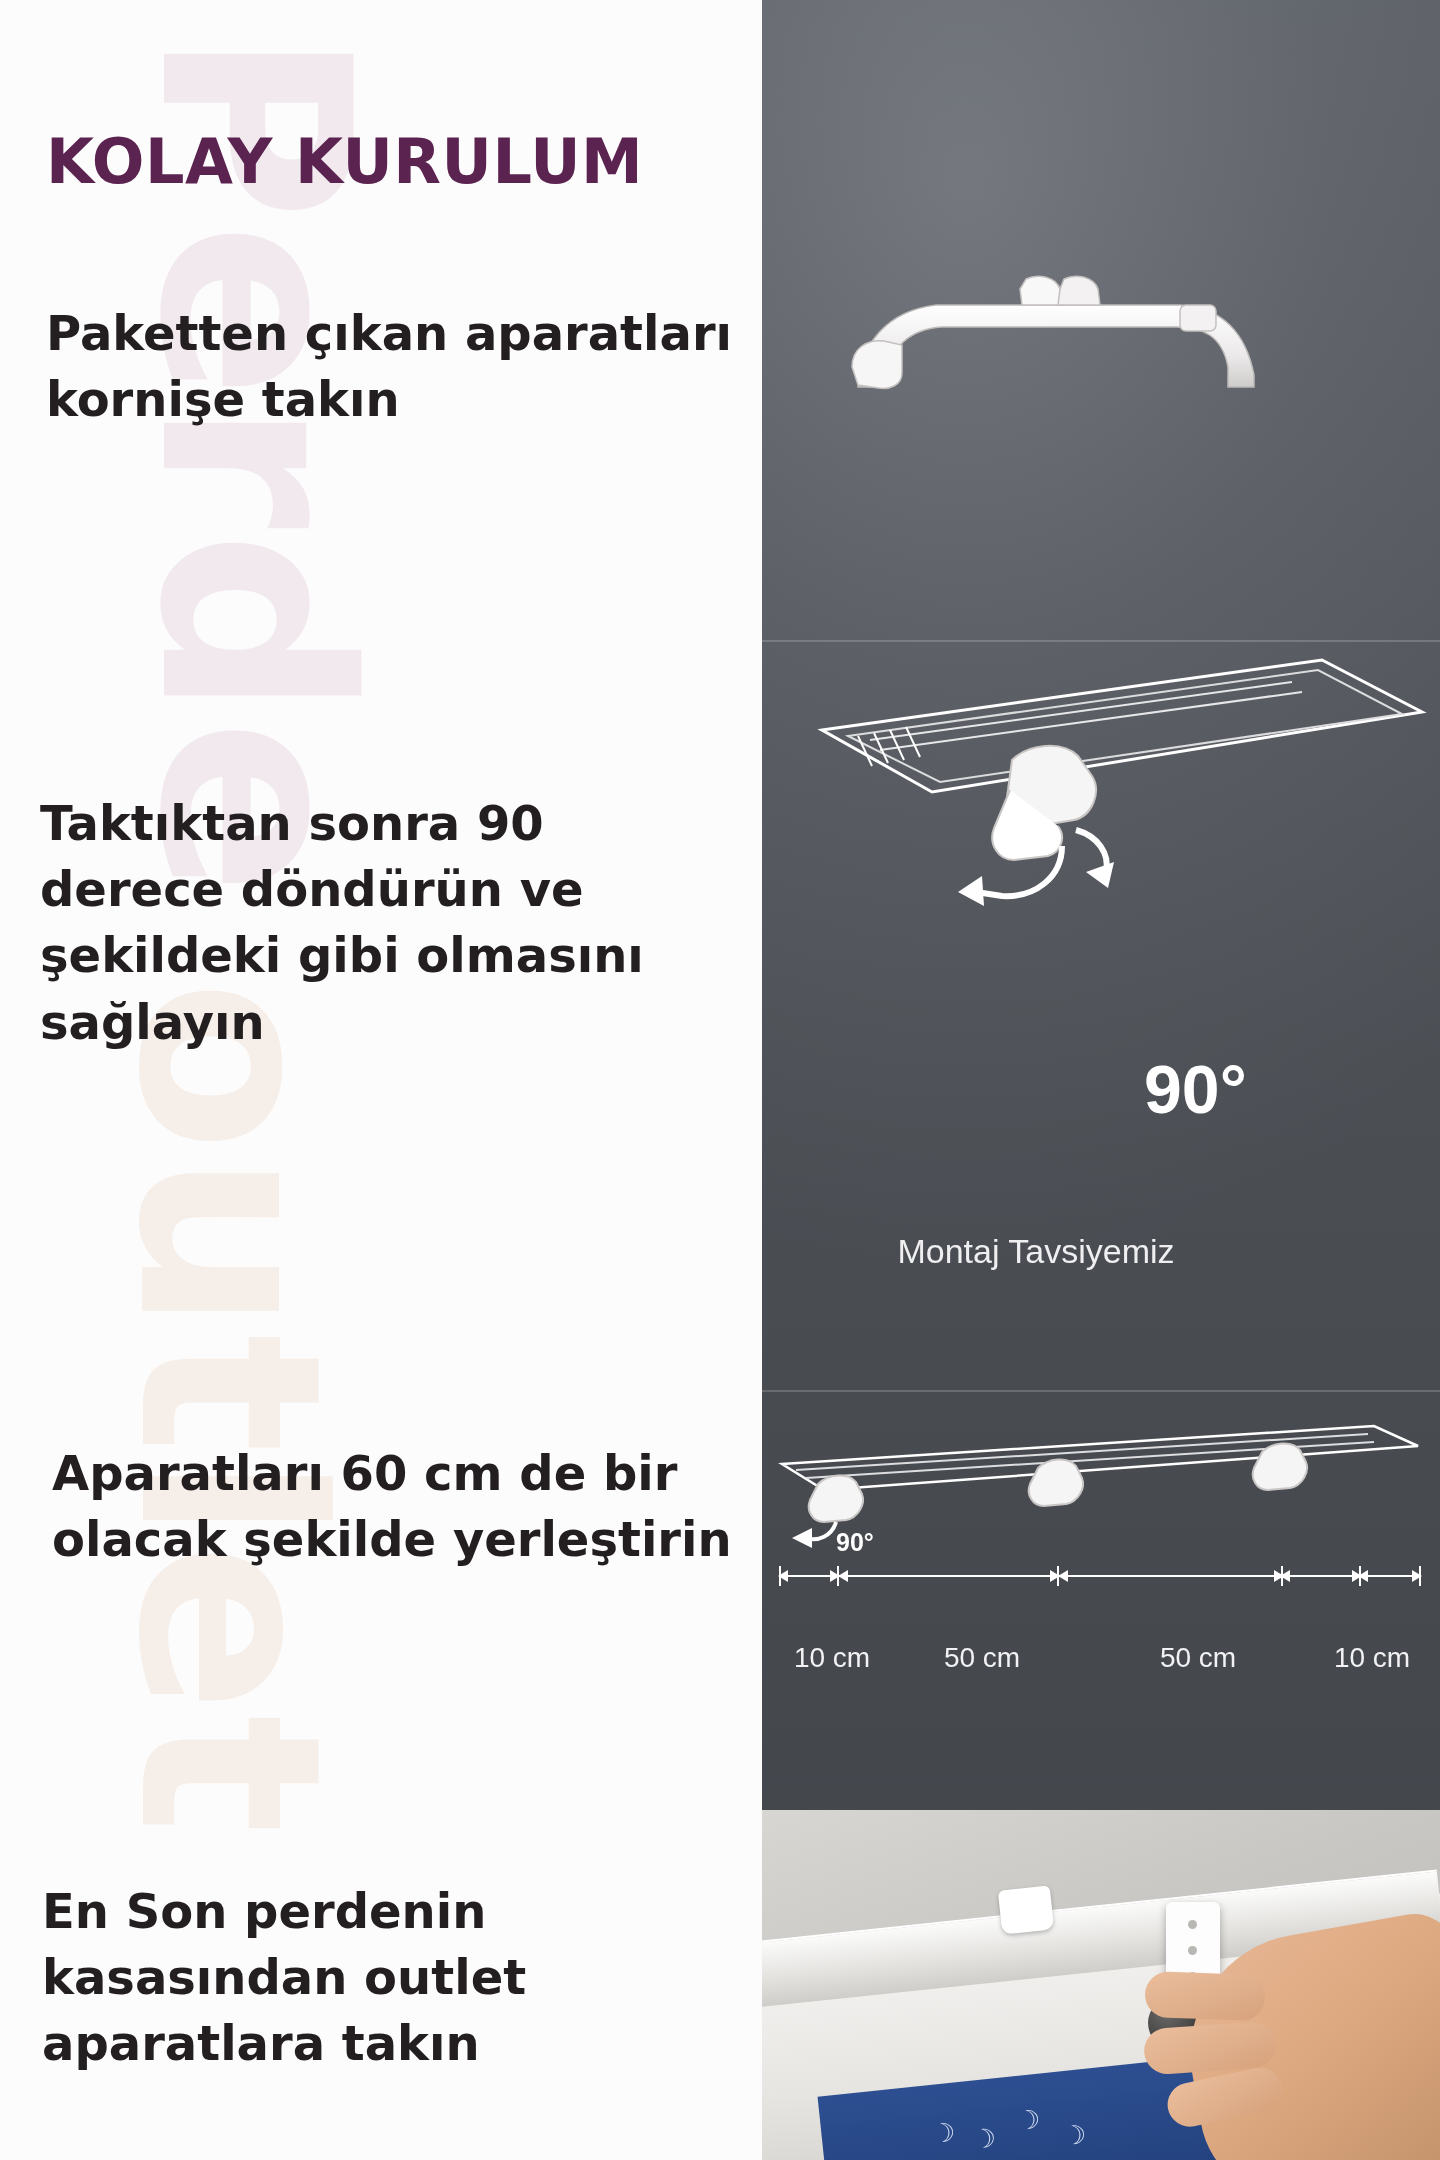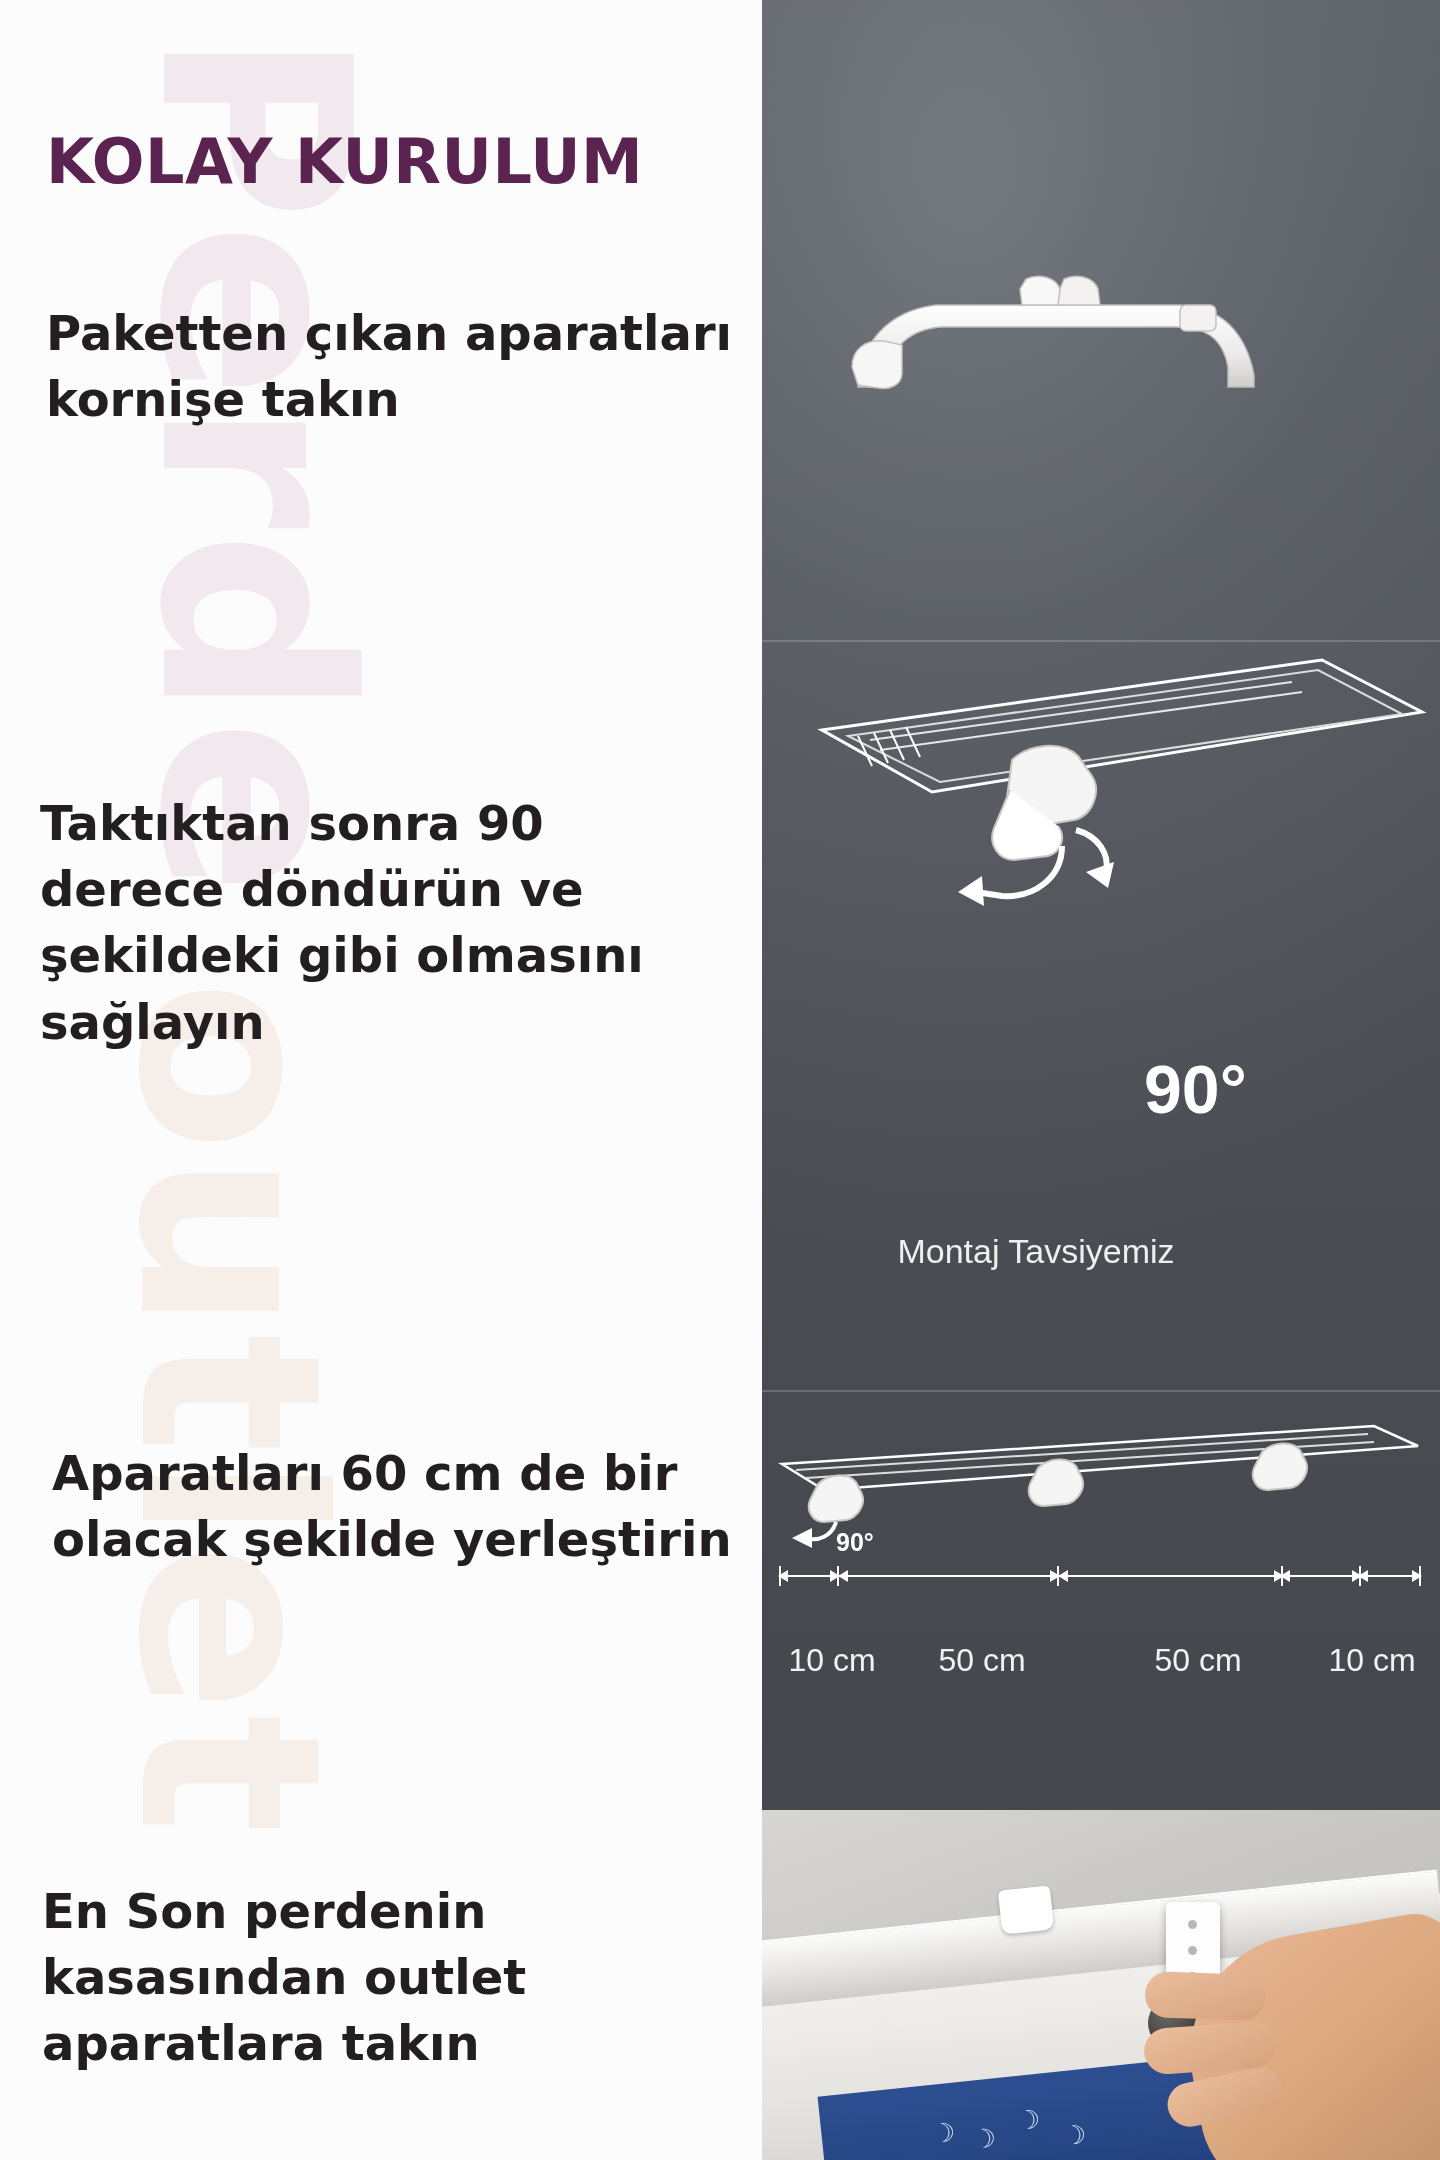--- a/index.html
+++ b/index.html
@@ -151,21 +151,21 @@
   .dim-row {
     position: absolute;
     left: 20px;
     top: 230px;
     width: 640px;
     height: 46px;
   }
   .dim-label {
     position: absolute;
     top: 22px;
-    font-size: 32px;
+    font-size: 28px;
     color: #f2f2f4;
     text-align: center;
   }
 
   
   .art4 {
     position: absolute;
     left: 0;
     top: 1810px;
     width: 678px;

